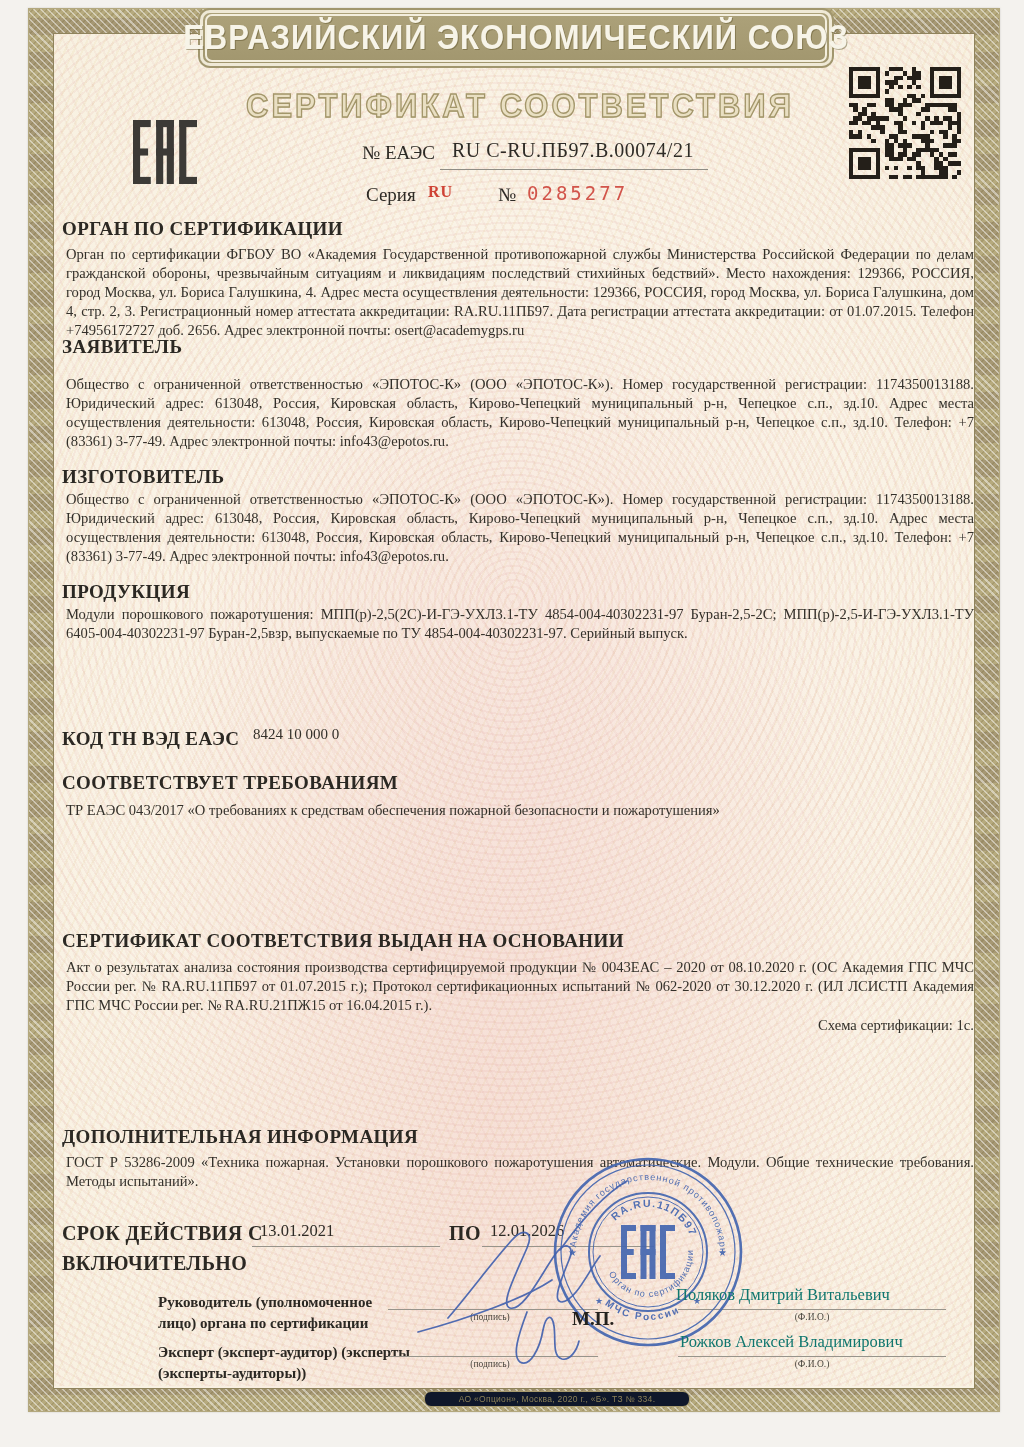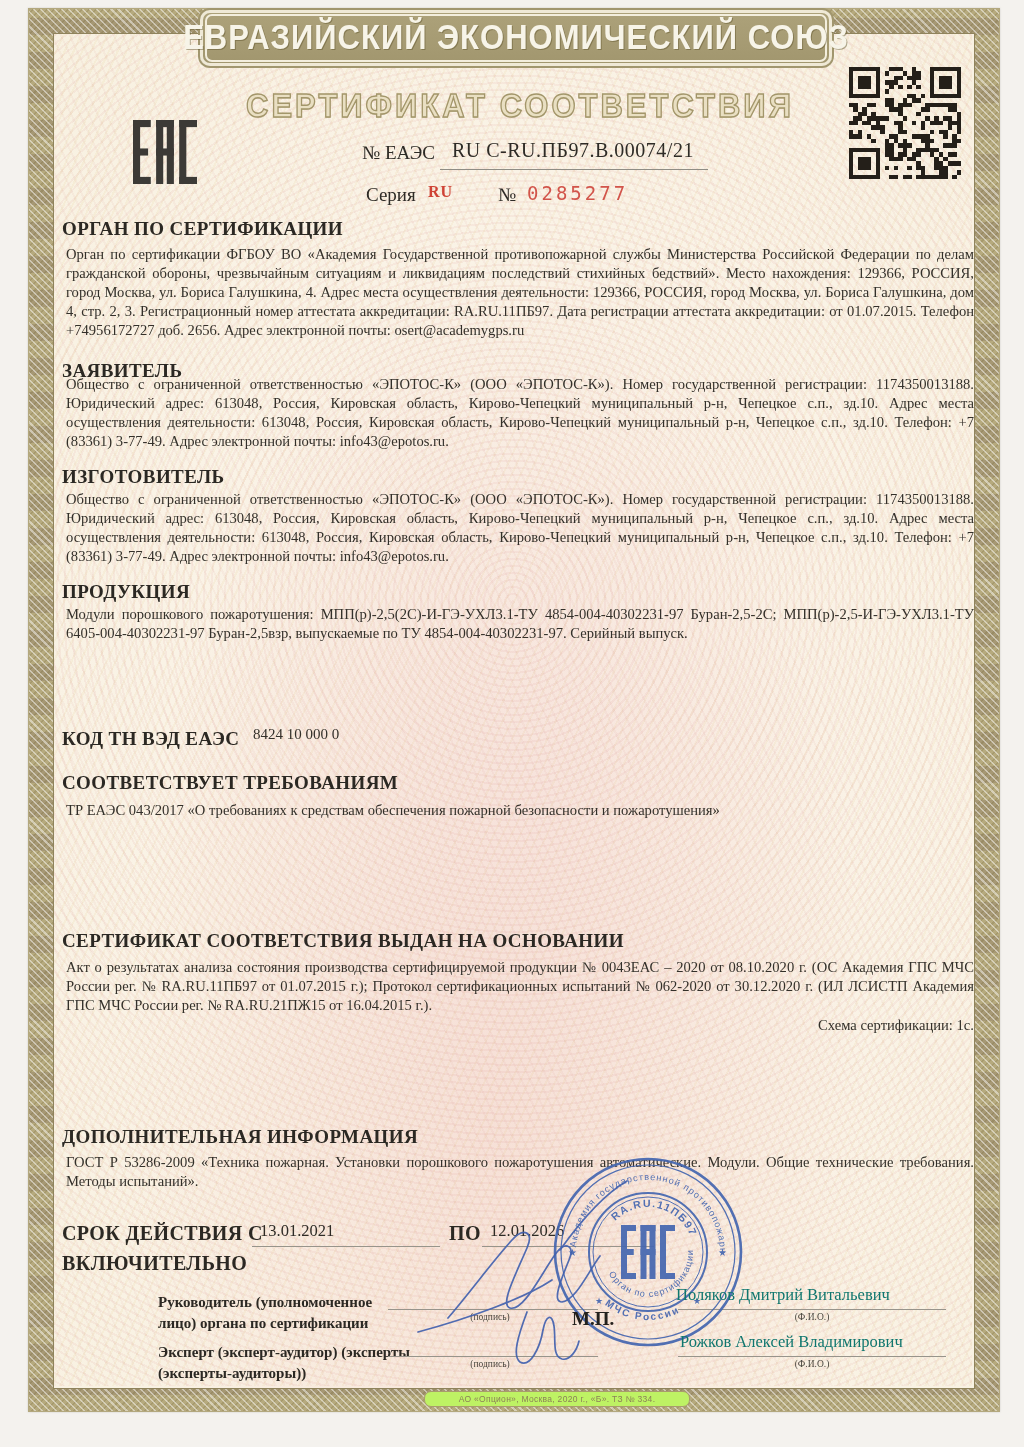--- a/index.html
+++ b/index.html
@@ -96,21 +96,21 @@
   .role-lbl{font-weight:bold;font-size:15px;line-height:21px;color:#2b2823;z-index:3;}
   .sig-line{height:0;border-bottom:1.2px solid #97948b;z-index:3;}
   .cap{font-size:9.5px;color:#4a473f;z-index:3;text-align:center;}
   .fio-name{font-size:16.5px;color:#0f766e;z-index:6;white-space:nowrap;}
   .mp{font-weight:bold;font-size:19px;z-index:7;color:#23211d;}
   .stamp{z-index:5;opacity:.92;}
   .sig-overlay{left:0;top:0;width:1024px;height:1447px;z-index:6;pointer-events:none;}
 
   .footer-pill{
     left:424px;top:1391px;width:264px;height:14px;z-index:6;
-    background:#bef264;border:1px solid #a89b6e;border-radius:7px;
+    background:#0f172a;border:1px solid #a89b6e;border-radius:7px;
     display:flex;align-items:center;justify-content:center;
     font-family:"Liberation Sans", sans-serif;
     font-size:8.5px;color:#8b8058;letter-spacing:.3px;white-space:nowrap;
   }
 </style>
 </head>
 <body>
 
 <div class="abs cert-frame"></div>
 <div class="abs cert-inner"></div>
@@ -444,21 +444,21 @@
         <rect x="3" y="24" width="1" height="1"></rect>
         <rect x="4" y="24" width="1" height="1"></rect>
         <rect x="5" y="24" width="1" height="1"></rect>
         <rect x="6" y="24" width="1" height="1"></rect>
       </g>
     </svg></div>
 
 <div class="abs sec-h" style="top:218px">ОРГАН ПО СЕРТИФИКАЦИИ</div>
 <div class="abs sec-b" style="top:245px">Орган по сертификации ФГБОУ ВО «Академия Государственной противопожарной службы Министерства Российской Федерации по делам гражданской обороны, чрезвычайным ситуациям и ликвидациям последствий стихийных бедствий». Место нахождения: 129366, РОССИЯ, город Москва, ул. Бориса Галушкина, 4. Адрес места осуществления деятельности: 129366, РОССИЯ, город Москва, ул. Бориса Галушкина, дом 4, стр. 2, 3. Регистрационный номер аттестата аккредитации: RA.RU.11ПБ97. Дата регистрации аттестата аккредитации: от 01.07.2015. Телефон +74956172727 доб. 2656. Адрес электронной почты: osert@academygps.ru</div>
 
-<div class="abs sec-h" style="top:360px">ЗАЯВИТЕЛЬ</div>
+<div class="abs sec-h" style="top:336px">ЗАЯВИТЕЛЬ</div>
 <div class="abs sec-b" style="top:375px">Общество с ограниченной ответственностью «ЭПОТОС-К» (ООО «ЭПОТОС-К»). Номер государственной регистрации: 1174350013188. Юридический адрес: 613048, Россия, Кировская область, Кирово-Чепецкий муниципальный р-н, Чепецкое с.п., зд.10. Адрес места осуществления деятельности: 613048, Россия, Кировская область, Кирово-Чепецкий муниципальный р-н, Чепецкое с.п., зд.10. Телефон: +7 (83361) 3-77-49. Адрес электронной почты: info43@epotos.ru.</div>
 
 <div class="abs sec-h" style="top:466px">ИЗГОТОВИТЕЛЬ</div>
 <div class="abs sec-b" style="top:490px">Общество с ограниченной ответственностью «ЭПОТОС-К» (ООО «ЭПОТОС-К»). Номер государственной регистрации: 1174350013188. Юридический адрес: 613048, Россия, Кировская область, Кирово-Чепецкий муниципальный р-н, Чепецкое с.п., зд.10. Адрес места осуществления деятельности: 613048, Россия, Кировская область, Кирово-Чепецкий муниципальный р-н, Чепецкое с.п., зд.10. Телефон: +7 (83361) 3-77-49. Адрес электронной почты: info43@epotos.ru.</div>
 
 <div class="abs sec-h" style="top:581px">ПРОДУКЦИЯ</div>
 <div class="abs sec-b" style="top:605px">Модули порошкового пожаротушения: МПП(р)-2,5(2С)-И-ГЭ-УХЛ3.1-ТУ 4854-004-40302231-97 Буран-2,5-2С; МПП(р)-2,5-И-ГЭ-УХЛ3.1-ТУ 6405-004-40302231-97 Буран-2,5взр, выпускаемые по ТУ 4854-004-40302231-97. Серийный выпуск.</div>
 
 <div class="abs sec-h" style="top:728px">КОД ТН ВЭД ЕАЭС</div>
 <div class="abs inline-val" style="left:253px;top:726px">8424 10 000 0</div>

